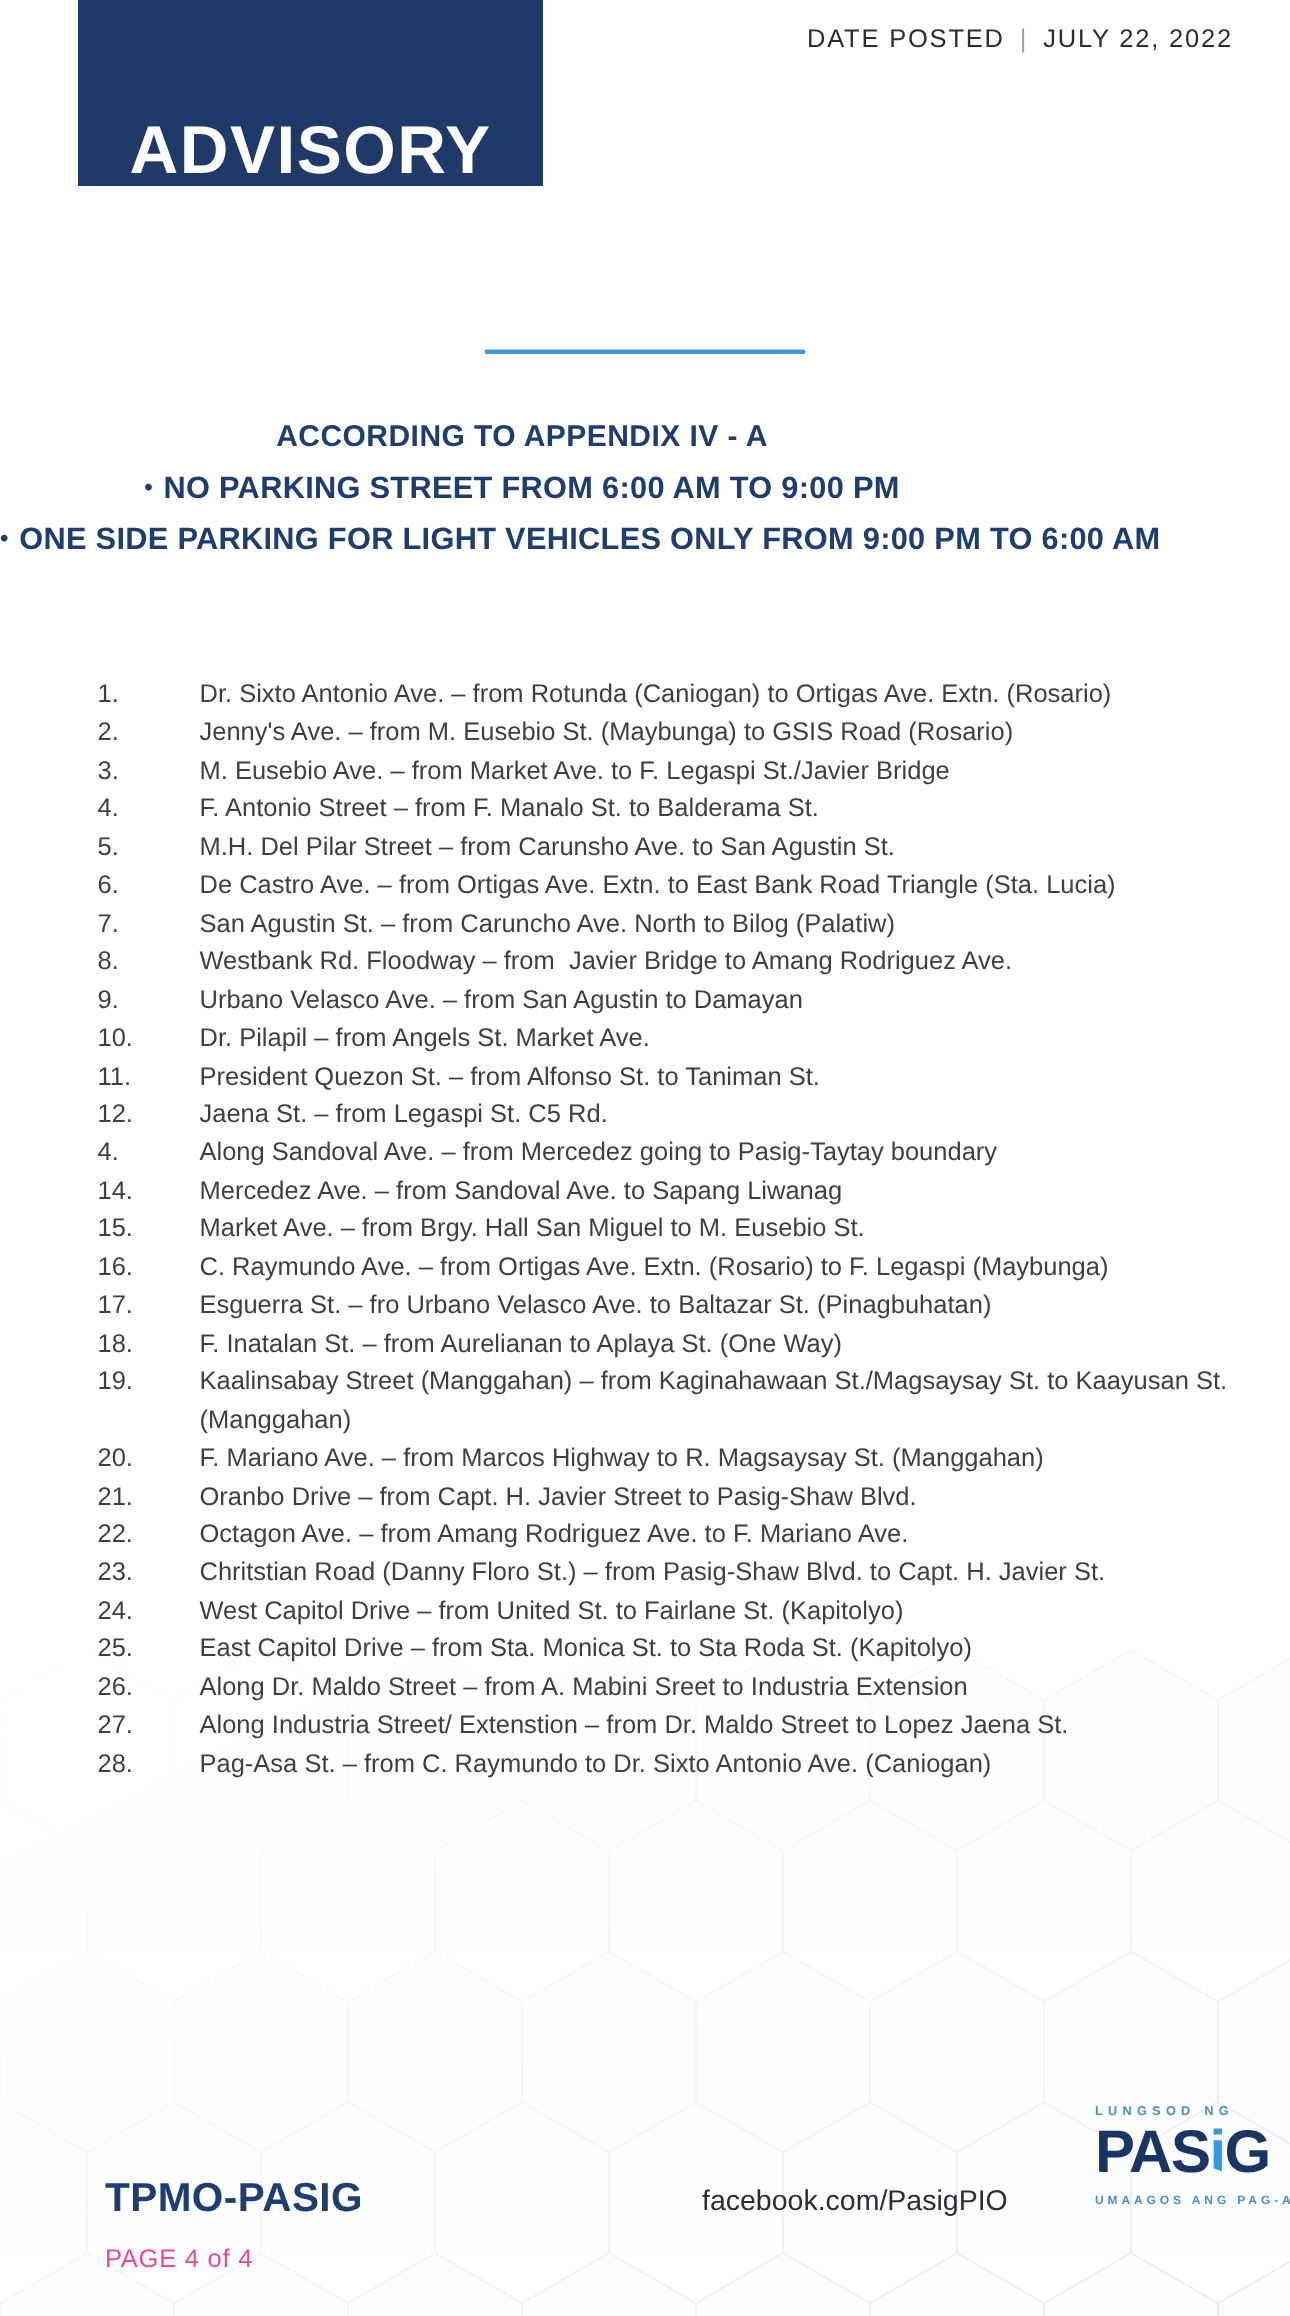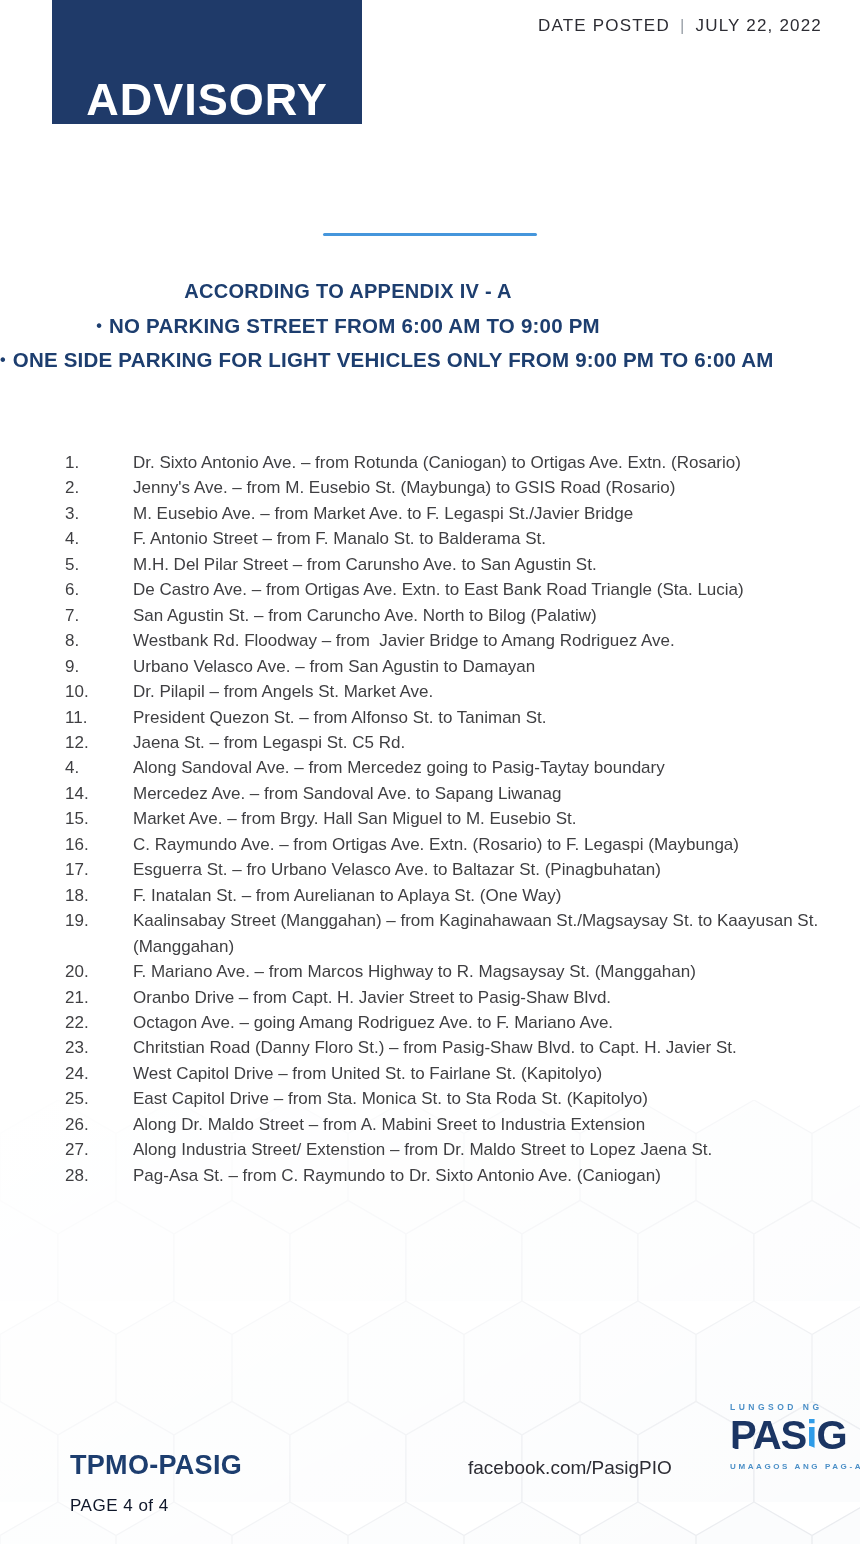--- a/index.html
+++ b/index.html
@@ -123,21 +123,21 @@
     font-weight: bold;
     color: #1d3e6f;
     letter-spacing: 0.3px;
     text-align: center;
   }
   .footer-page {
     position: absolute;
     left: 70px;
     top: 1496px;
     font-size: 17px;
-    color: #0f172a;
+    color: #ec4899;
     letter-spacing: 0.5px;
   }
   .footer-fb {
     position: absolute;
     left: 468px;
     top: 1457px;
     font-size: 19px;
     color: #2c2c33;
   }
 
@@ -318,21 +318,21 @@
       <span class="txt">F. Mariano Ave. – from Marcos Highway to R. Magsaysay St. (Manggahan)</span>
     </div>
 
     <div class="street-row">
       <span class="num">21.</span>
       <span class="txt">Oranbo Drive – from Capt. H. Javier Street to Pasig-Shaw Blvd.</span>
     </div>
 
     <div class="street-row">
       <span class="num">22.</span>
-      <span class="txt">Octagon Ave. – going Amang Rodriguez Ave. to F. Mariano Ave.</span>
+      <span class="txt">Octagon Ave. – from Amang Rodriguez Ave. to F. Mariano Ave.</span>
     </div>
 
     <div class="street-row">
       <span class="num">23.</span>
       <span class="txt">Chritstian Road (Danny Floro St.) – from Pasig-Shaw Blvd. to Capt. H. Javier St.</span>
     </div>
 
     <div class="street-row">
       <span class="num">24.</span>
       <span class="txt">West Capitol Drive – from United St. to Fairlane St. (Kapitolyo)</span>

